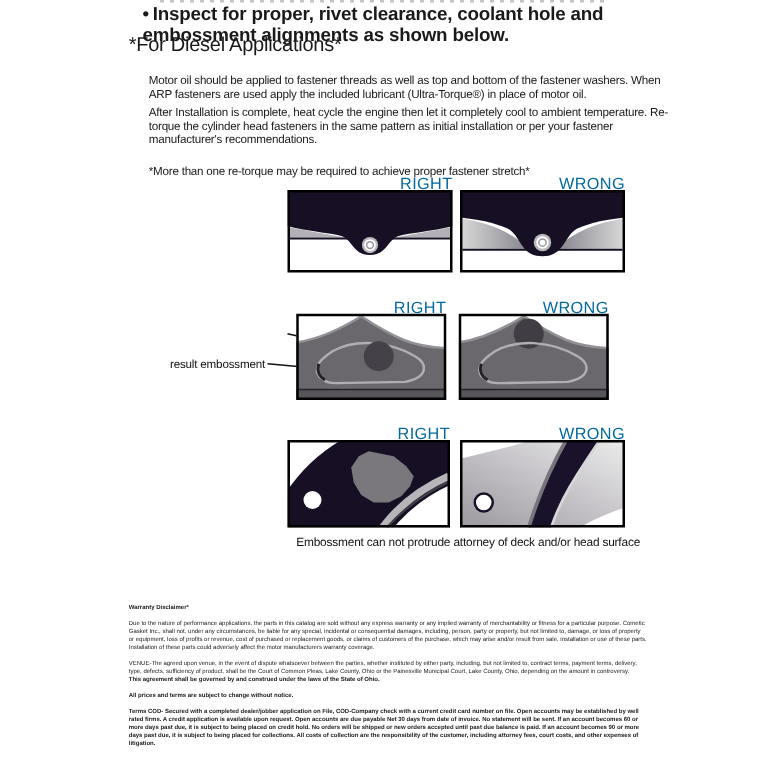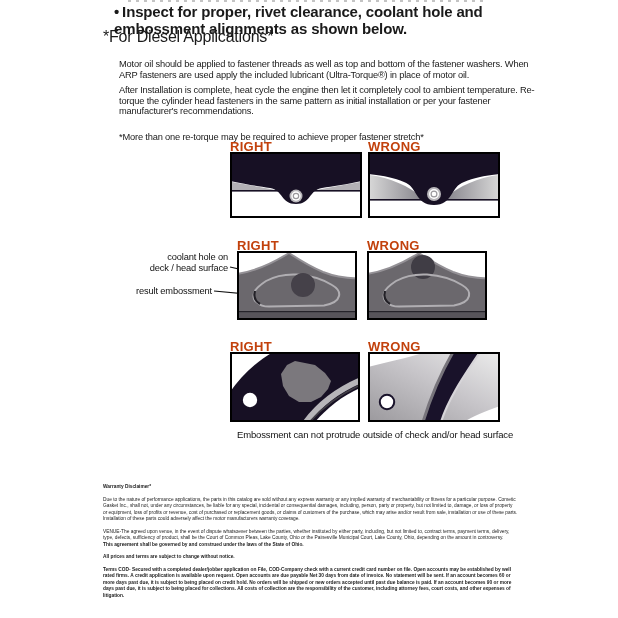--- a/index.html
+++ b/index.html
@@ -8,21 +8,21 @@
   .abs{position:absolute;}
   .crop-remnant{left:128px;top:0;width:360px;height:2px;
     background:repeating-linear-gradient(90deg,#555 0 3px,transparent 3px 8px);opacity:.35;}
   .bullet-line{left:114px;top:3px;width:404px;font-size:15px;letter-spacing:-.15px;font-weight:bold;}
   .bullet-dot{margin-right:3px;}
   .diesel-heading{left:103px;top:28px;font-size:16px;font-weight:400;letter-spacing:-.2px;}
   .body{left:103px;width:418px;font-size:9.3px;line-height:10.6px;letter-spacing:-.18px;margin:16px;}
   .p1{top:43px;}
   .p2{top:69px;}
   .note{top:116px;}
-  .dg-title{font-size:13px;font-weight:700;letter-spacing:.3px;text-align:left;color:#c2410c;}
+  .dg-title{font-size:13px;font-weight:400;letter-spacing:.3px;text-align:right;color:#0369a1;}
   .t-r1a{left:230px;top:139px;width:132px;}
   .t-r1b{left:368px;top:139px;width:132px;}
   .t-r2a{left:237px;top:238px;width:120px;}
   .t-r2b{left:367px;top:238px;width:120px;}
   .t-r3a{left:230px;top:339px;width:130px;}
   .t-r3b{left:368px;top:339px;width:132px;}
   .dg-box{line-height:0;}
   .b-r1a{left:230px;top:152px;width:132px;height:66px;}
   .b-r1b{left:368px;top:152px;width:132px;height:66px;}
   .b-r2a{left:237px;top:251px;width:120px;height:69px;}
@@ -97,24 +97,20 @@
       <circle cx="66" cy="42" r="5" fill="#fff"></circle>
       <circle cx="66" cy="42" r="2.9" fill="#fff" stroke="#9a989c" stroke-width="1.2"></circle>
       <rect x="0" y="0" width="132" height="66" fill="none" stroke="#000" stroke-width="4"></rect>
     </svg>
   </div>
 
 
   <div class="abs dg-title t-r2a">RIGHT</div>
   <div class="abs dg-title t-r2b">WRONG</div>
 
-  <div class="abs callout callout1">
-    <div>coolant hole on</div>
-    <div>deck / head surface</div>
-  </div>
   <div class="abs callout callout2">result embossment</div>
 
   <svg class="abs leaders" width="115" height="48" viewBox="0 0 115 48">
     <line x1="25" y1="15" x2="100" y2="32" stroke="#111" stroke-width="1.2"></line>
     <line x1="9" y1="39" x2="53" y2="43" stroke="#111" stroke-width="1.2"></line>
   </svg>
 
   <div class="abs dg-box b-r2a">
     <svg width="120" height="69" viewBox="0 0 120 69">
       <rect width="120" height="69" fill="#fff"></rect>
@@ -172,21 +168,21 @@
       <rect width="132" height="70" fill="#fff"></rect>
       <path d="M0,15 C28,8 46,4 58,0 L132,0 L132,54 C117,59 104,65 96,70 L0,70 Z" fill="url(#g3)"></path>
       <path d="M85,0 L112,0 C93,28 80,48 73,70 L55,70 C63,44 73,21 85,0 Z" fill="#19122a"></path>
       <path d="M85,0 C73,21 63,44 55,70" fill="none" stroke="#77747b" stroke-width="3"></path>
       <path d="M112,0 C93,28 80,48 73,70" fill="none" stroke="#d7d5d9" stroke-width="2.2"></path>
       <circle cx="19" cy="50" r="7.2" fill="#fff" stroke="#19122a" stroke-width="2"></circle>
       <rect x="0" y="0" width="132" height="70" fill="none" stroke="#000" stroke-width="4"></rect>
     </svg>
   </div>
 
-  <div class="abs caption cap3">Embossment can not protrude outside of check and/or head surface</div>
+  <div class="abs caption cap3">Embossment can not protrude attorney of deck and/or head surface</div>
 
   <div class="abs warranty">
     <div class="warranty-inner">
       <p class="wh">Warranty Disclaimer*</p>
       <p>Due to the nature of performance applications, the parts in this catalog are sold without any express warranty or any implied warranty of merchantability or fitness for a particular purpose.  Cometic Gasket Inc., shall not, under any circumstances, be liable for any special, incidental or consequential damages, including, person, party or property, but not limited to, damage, or loss of property or equipment, loss of profits or revenue, cost of purchased or replacement goods, or claims of customers of the purchase, which may arise and/or result from sale, installation or use of these parts.  Installation of these parts could adversely affect the motor manufacturers warranty coverage.</p>
       <p class="tight">VENUE-The agreed upon venue, in the event of dispute whatsoever between the parties, whether instituted by either party, including, but not limited to, contract terms, payment terms, delivery, type, defects, sufficiency of product, shall be the Court of Common Pleas, Lake County, Ohio or the Painesville Municipal Court, Lake County, Ohio, depending on the amount in controversy.</p>
       <p class="bold">This agreement shall be governed by and construed under the laws of the State of Ohio.</p>
       <p class="bold">All prices and terms are subject to change without notice.</p>
       <p class="bold">Terms COD- Secured with a completed dealer/jobber application on File, COD-Company check with a current credit card number on file.  Open accounts may be established by well rated firms.  A credit application is available upon request.  Open accounts are due payable Net 30 days from date of invoice.  No statement will be sent.  If an account becomes 60 or more days past due, it is subject to being placed on credit hold.  No orders will be shipped or new orders accepted until past due balance is paid.  If an account becomes 90 or more days past due, it is subject to being placed for collections.  All costs of collection are the responsibility of the customer, including attorney fees, court costs, and other expenses of litigation.</p>
     </div>

